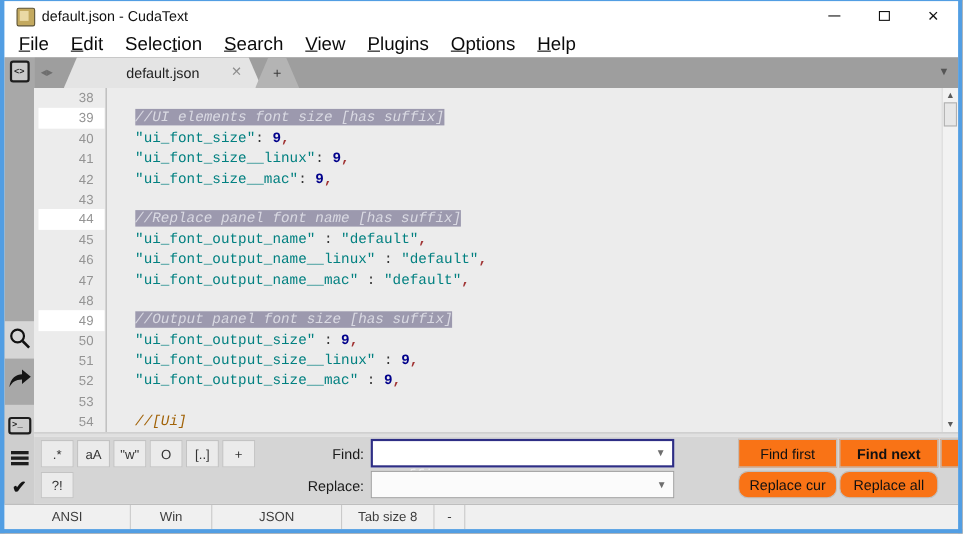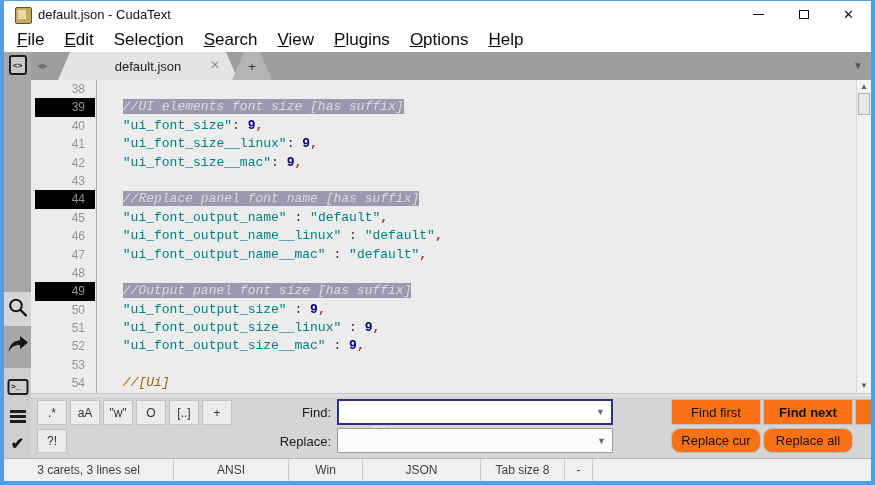--- a/index.html
+++ b/index.html
@@ -43,21 +43,21 @@
        clip-path:polygon(12px 0, calc(100% - 12px) 0, 100% 100%, 0 100%);}
   .tab-active{left:27px;width:180px;background:#e4e4e4;}
   .tab-close{position:absolute;right:18px;top:7px;color:#8e8e8e;font-size:12px;line-height:1;}
   .tab-plus{left:201px;width:40px;background:#b4b4b4;color:#3a3a3a;font-size:13px;}
   .tab-list-arrow{position:absolute;right:8px;top:9px;color:#555;font-size:10px;line-height:1;}
 
   
   .editor{position:absolute;left:31px;top:80px;width:840px;height:313px;background:#ececec;overflow:hidden;}
   .line{display:flex;height:18.4px;font:13px "Liberation Mono",monospace;}
   .gutter-num{width:50px;margin-left:4px;padding-right:10px;text-align:right;color:#949494;font:12px "Liberation Sans",sans-serif;line-height:18.4px;flex:none;}
-  .gutter-num.caret{background:#000000;}
+  .gutter-num.caret{background:#ffffff;}
   .code{white-space:pre;padding-left:20px;color:#2a2a2a;line-height:18.4px;}
   .gutter-sep{position:absolute;left:65px;top:0;bottom:0;width:1px;background:#b0b0b0;}
   .tk-cmt{color:#a16207;font-style:italic;}
   .tk-str{color:#028080;}
   .tk-num{color:#00008b;font-weight:bold;}
   .tk-com{color:#a03232;font-weight:bold;}
   .tk-pun{color:#333;}
   .tk-sel{background:var(--selection);color:#dadae3;}
   .vscroll{position:absolute;right:0;top:0;width:15px;height:313px;background:#f2f2f2;border-left:1px solid #d9d9d9;box-sizing:border-box;}
   .scroll-up,.scroll-down{position:absolute;left:0;right:0;text-align:center;font-size:8px;color:#5a5a5a;line-height:1;}
@@ -261,21 +261,20 @@
     <div id="find-buttons">
         <button class="abtn row1" style="left: 594px;">Find first</button>
         <button class="abtn row1 bold" style="left: 686px;">Find next</button>
         <button class="abtn row1" style="left: 778px;">Find prev</button>
         <button class="abtn row2" style="left: 594px;">Replace cur</button>
         <button class="abtn row2" style="left: 686px;">Replace all</button>
       </div>
   </div>
 
   <div class="statusbar" id="statusbar">
-      <div class="scell" style="width: 169px;">3 carets, 3 lines sel</div>
       <div class="scell" style="width: 114px;">ANSI</div>
       <div class="scell" style="width: 73px;">Win</div>
       <div class="scell" style="width: 117px;">JSON</div>
       <div class="scell" style="width: 83px;">Tab size 8</div>
       <div class="scell" style="width: 27px;">-</div>
     </div>
 
   <div class="b-top"></div>
   <div class="b-left"></div>
   <div class="b-right"></div>

